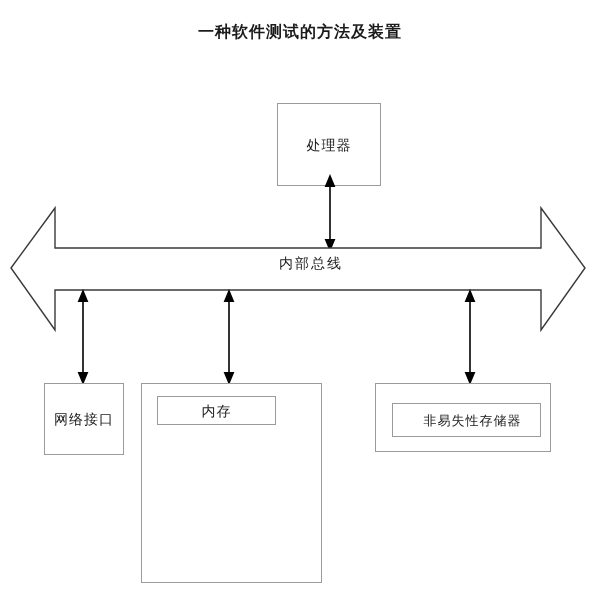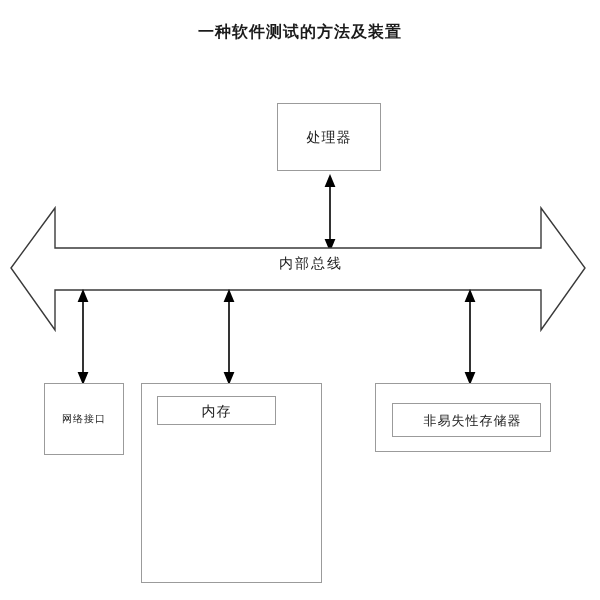--- a/index.html
+++ b/index.html
@@ -48,31 +48,31 @@
     letter-spacing: 1px;
     white-space: nowrap;
     line-height: 1;
   }
 
   
   #processor-box {
     left: 277px;
     top: 103px;
     width: 104px;
-    height: 68px;
+    height: 83px;
   }
 
   
   #network-box {
     left: 44px;
     top: 383px;
     width: 80px;
     height: 72px;
   }
-  #network-box > .label { font-size: 10px; }
+  #network-box > .label { font-size: 14px; }
 
   
   #memory-box {
     left: 141px;
     top: 383px;
     width: 181px;
     height: 200px;
     display: block;
   }
   

